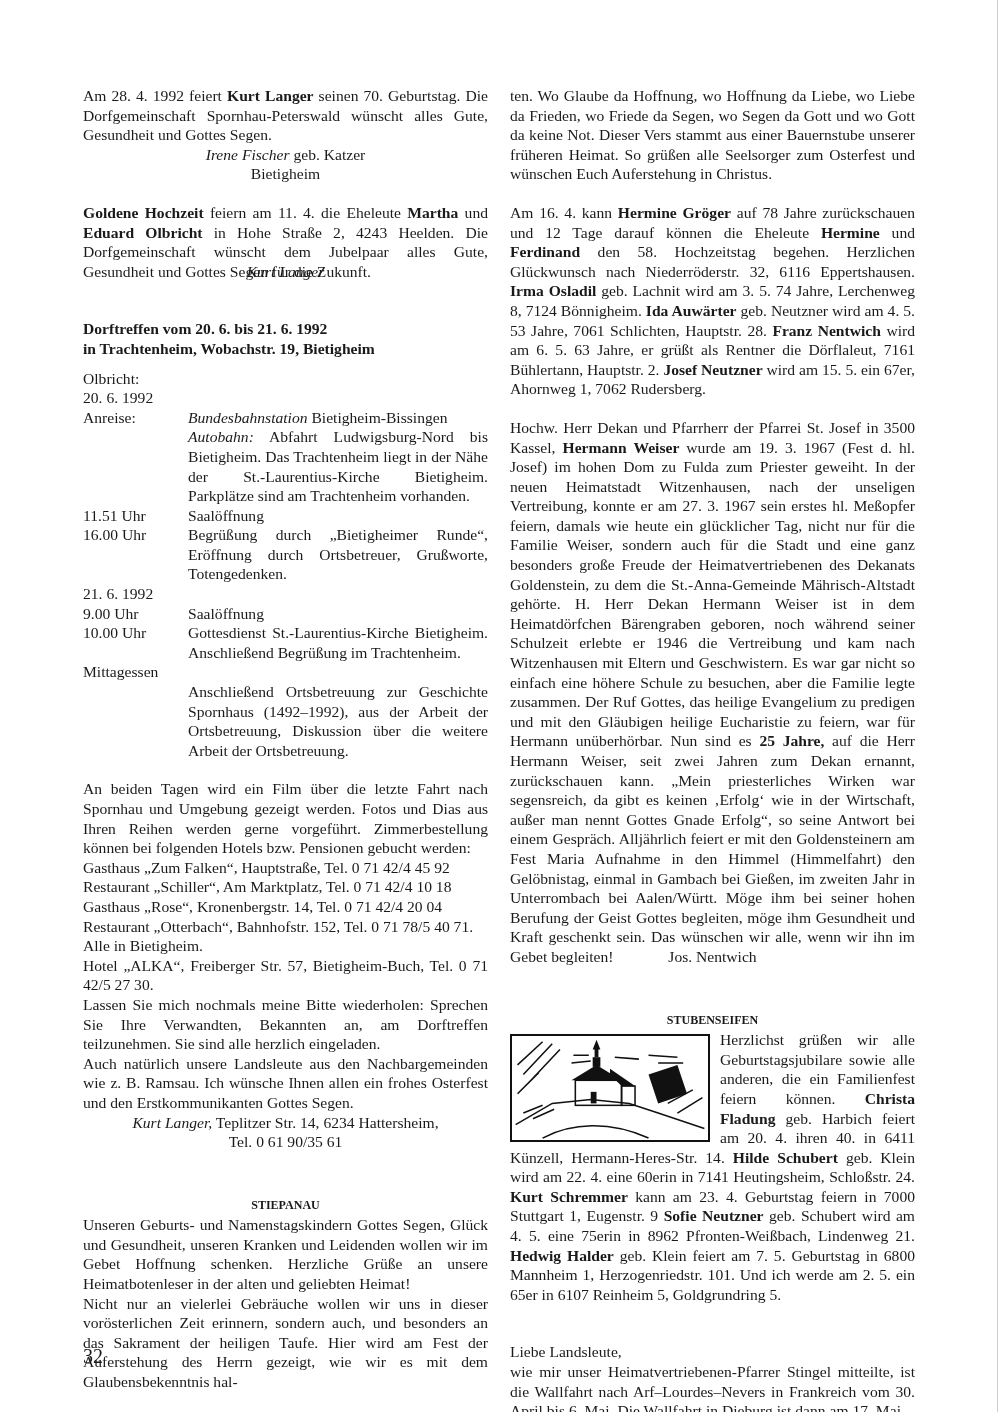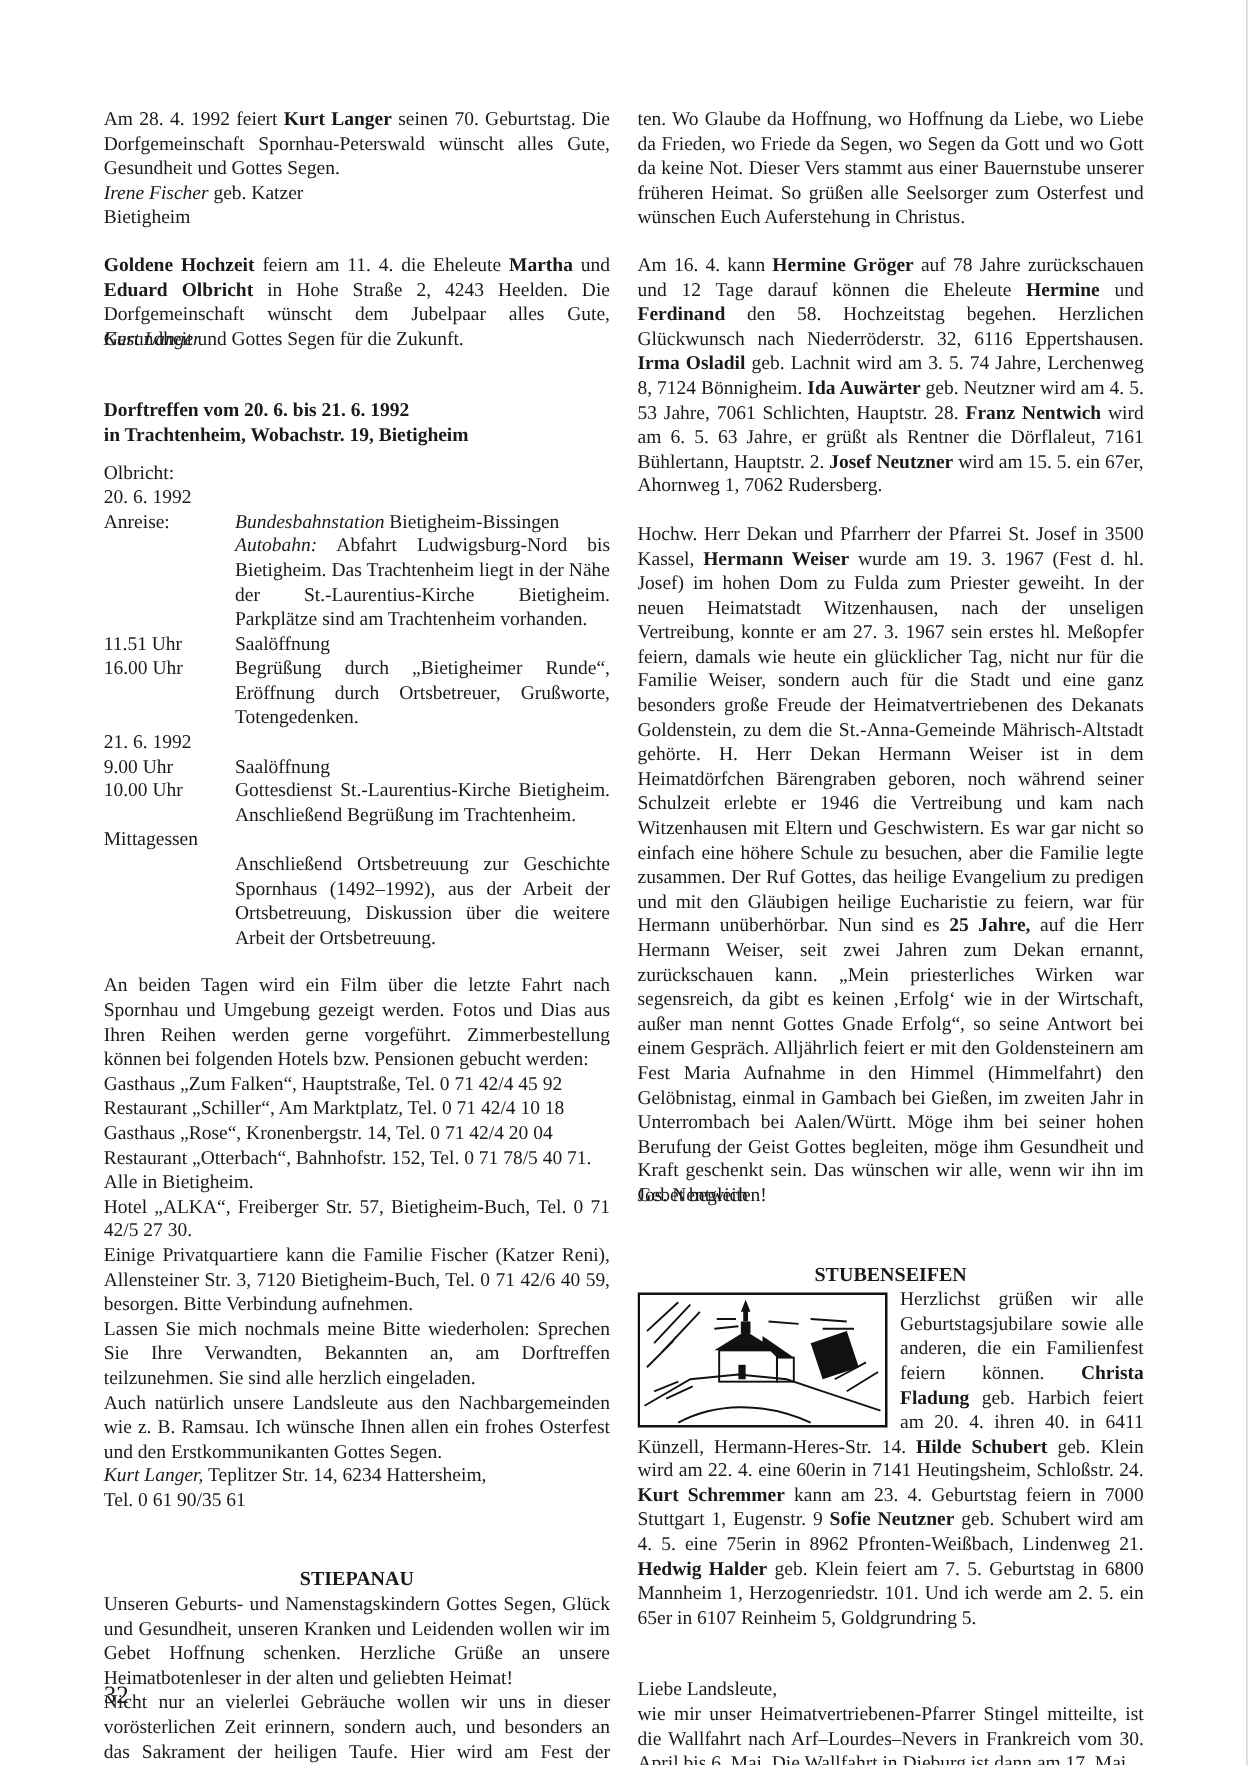--- a/index.html
+++ b/index.html
@@ -4,23 +4,23 @@
 <style>
   html, body { margin: 0; padding: 0; background: #ffffff; }
   body { width: 1000px; height: 1412px; position: relative; overflow: hidden;
          font-family: "Liberation Serif", "DejaVu Serif", serif; color: #1a1a1a; }
   .col { position: absolute; top: 86px; width: 405px; font-size: 15.6px; line-height: 19.6px; }
   #left { left: 83px; }
   #right { left: 510px; }
   p { margin: 0; text-align: justify; }
   .gap { height: 19px; }
   .gap2 { height: 38px; }
-  .right { text-align: left; }
+  .right { text-align: center; }
   .center { text-align: left; font-weight: bold; }
-  .head { text-align: center; font-weight: bold; font-size: 16px; }
+  .head { text-align: center; font-weight: bold; font-size: 12px; }
   .prog-row { display: flex; }
   .prog-time { width: 105px; flex-shrink: 0; }
   .prog-desc { flex: 1; text-align: justify; }
   .seg-b { font-weight: bold; }
   .seg-i { font-style: italic; }
   .stub { overflow: hidden; }
   .stub-img { float: left; width: 200px; height: 108px; margin: 4px 10px 2px 0;
               border: 2px solid #111; box-sizing: border-box; }
   #page-num { position: absolute; left: 83px; top: 1345px; font-size: 20px; }
   .scan-mark { position: absolute; width: 1px; background: #ccc; }
@@ -83,21 +83,20 @@
     </div>
   <div class="gap"></div>
   <p>An beiden Tagen wird ein Film über die letzte Fahrt nach Spornhau und Umgebung gezeigt werden. Fotos und Dias aus Ihren Reihen werden gerne vorgeführt. Zimmerbestellung können bei folgenden Hotels bzw. Pensionen gebucht werden:</p>
   <div id="hotels">
       <p>Gasthaus „Zum Falken“, Hauptstraße, Tel. 0 71 42/4 45 92</p>
       <p>Restaurant „Schiller“, Am Marktplatz, Tel. 0 71 42/4 10 18</p>
       <p>Gasthaus „Rose“, Kronenbergstr. 14, Tel. 0 71 42/4 20 04</p>
       <p>Restaurant „Otterbach“, Bahnhofstr. 152, Tel. 0 71 78/5 40 71.</p>
       <p>Alle in Bietigheim.</p>
       <p>Hotel „ALKA“, Freiberger Str. 57, Bietigheim-Buch, Tel. 0 71 42/5 27 30.</p>
-      <p>Einige Privatquartiere kann die Familie Fischer (Katzer Reni), Allensteiner Str. 3, 7120 Bietigheim-Buch, Tel. 0 71 42/6 40 59, besorgen. Bitte Verbindung aufnehmen.</p>
       <p>Lassen Sie mich nochmals meine Bitte wiederholen: Sprechen Sie Ihre Verwandten, Bekannten an, am Dorftreffen teilzunehmen. Sie sind alle herzlich eingeladen.</p>
       <p>Auch natürlich unsere Landsleute aus den Nachbargemeinden wie z. B. Ramsau. Ich wünsche Ihnen allen ein frohes Osterfest und den Erstkommunikanten Gottes Segen.</p>
     </div>
   <p class="right"><span class="seg-i">Kurt Langer,</span> Teplitzer Str. 14, 6234 Hattersheim,</p>
   <p class="right">Tel. 0 61 90/35 61</p>
   <div class="gap2"></div>
   <div style="height:6px"></div>
   <p class="head">STIEPANAU</p>
   <p>Unseren Geburts- und Namenstagskindern Gottes Segen, Glück und Gesundheit, unseren Kranken und Leidenden wollen wir im Gebet Hoffnung schenken. Herzliche Grüße an unsere Heimatbotenleser in der alten und geliebten Heimat!</p>
   <p>Nicht nur an vielerlei Gebräuche wollen wir uns in dieser vorösterlichen Zeit erinnern, sondern auch, und besonders an das Sakrament der heiligen Taufe. Hier wird am Fest der Auferstehung des Herrn gezeigt, wie wir es mit dem Glaubensbekenntnis hal-</p>

